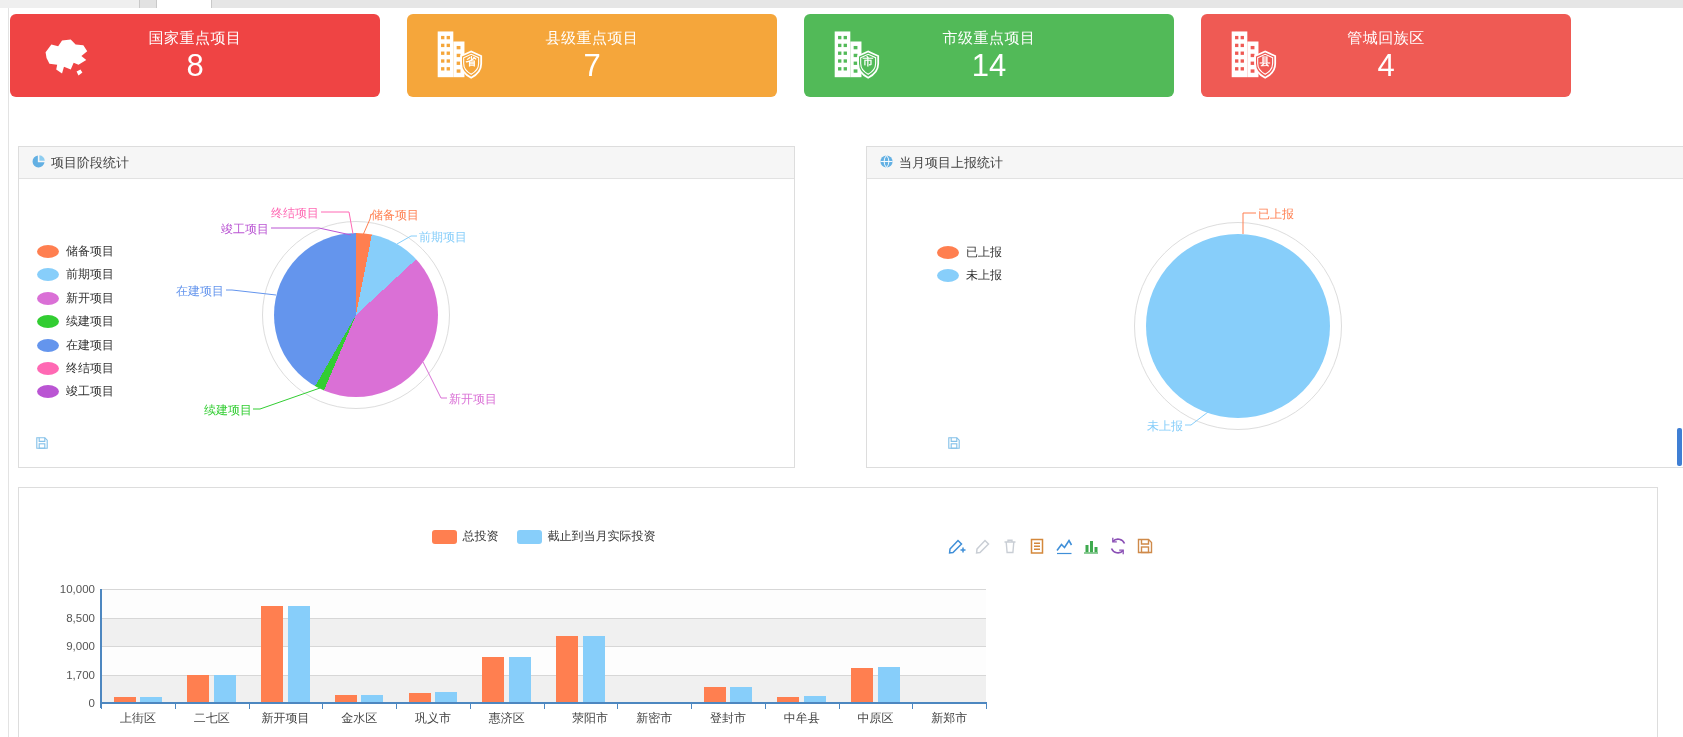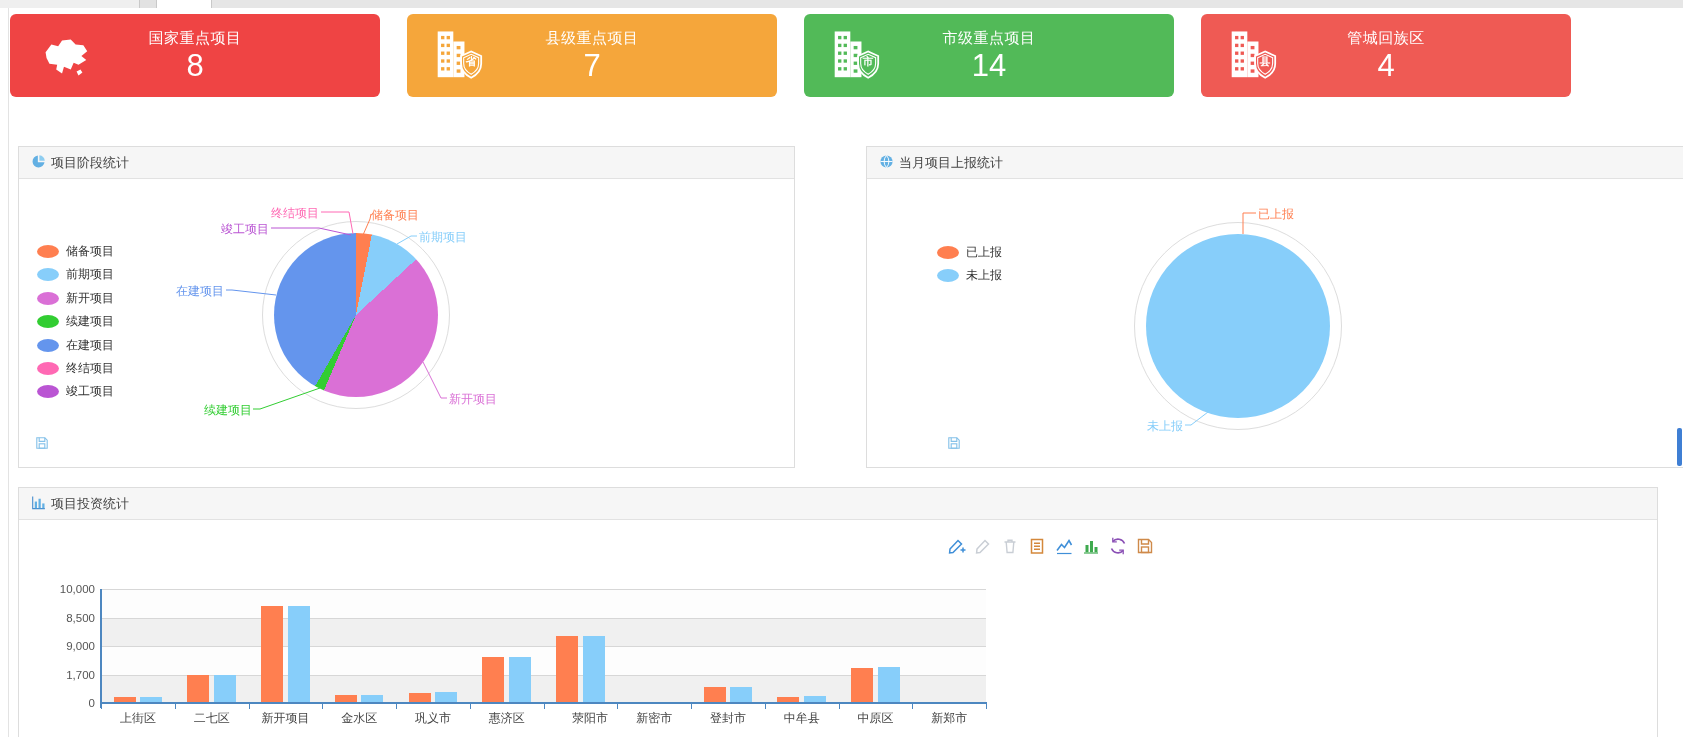--- a/index.html
+++ b/index.html
@@ -289,31 +289,30 @@
     <div class="corner-save" style="left:79px; top:288px;">
       <svg viewBox="0 0 20 20" fill="none" stroke="currentColor" stroke-width="1.4">
           <path d="M3.5 3.5 h10 l3 3 v10 h-13 z"></path>
           <path d="M6.5 3.5 v4.5 h7 v-4.5"></path>
           <rect x="6.5" y="11" width="7" height="5.5"></rect>
         </svg>
     </div>
   </div>
 
   <div class="panel" id="panel-invest">
-    <div class="panel-header">
-      <span>
-        <svg viewBox="0 0 16 16">
-            <path d="M1.8 1.5 v13 h13" stroke="#4a90d0" stroke-width="1.2" fill="none"></path>
-            <rect x="4" y="7" width="2.4" height="7" fill="#63b0e3"></rect>
-            <rect x="8" y="4" width="2.4" height="10" fill="#63b0e3"></rect>
-            <rect x="12" y="9" width="2.4" height="5" fill="#63b0e3"></rect>
-          </svg>
-      </span>
-      <span>项目投资统计</span>
-    </div>
+    <div class="bar-legend" id="bar-legend">
+        <div class="item">
+          <span class="swatch" style="background: rgb(255, 127, 80);"></span>
+          <span class="txt">总投资</span>
+        </div>
+        <div class="item">
+          <span class="swatch" style="background: rgb(135, 206, 250);"></span>
+          <span class="txt">截止到当月实际投资</span>
+        </div>
+      </div>
     <div class="toolbox" id="toolbox">
         <span class="tool" style="color: rgb(63, 143, 216);"><svg viewBox="0 0 20 20" fill="none" stroke="currentColor" stroke-width="1.5">
             <path d="M4 13 L12 4.5 L15.5 8 L7 16.5 L3.6 16.8 Z"></path>
             <path d="M14.5 14 h5 M17 11.5 v5"></path>
           </svg></span>
         <span class="tool" style="color: rgb(201, 206, 213);"><svg viewBox="0 0 20 20" fill="none" stroke="currentColor" stroke-width="1.5">
             <path d="M4 13 L12 4.5 L15.5 8 L7 16.5 L3.6 16.8 Z"></path>
           </svg></span>
         <span class="tool" style="color: rgb(201, 206, 213);"><svg viewBox="0 0 20 20" fill="none" stroke="currentColor" stroke-width="1.4">
             <path d="M4.5 6 h11 M8 6 V4.2 h4 V6 M6.2 6 l.9 10.5 h5.8 l.9 -10.5"></path>

